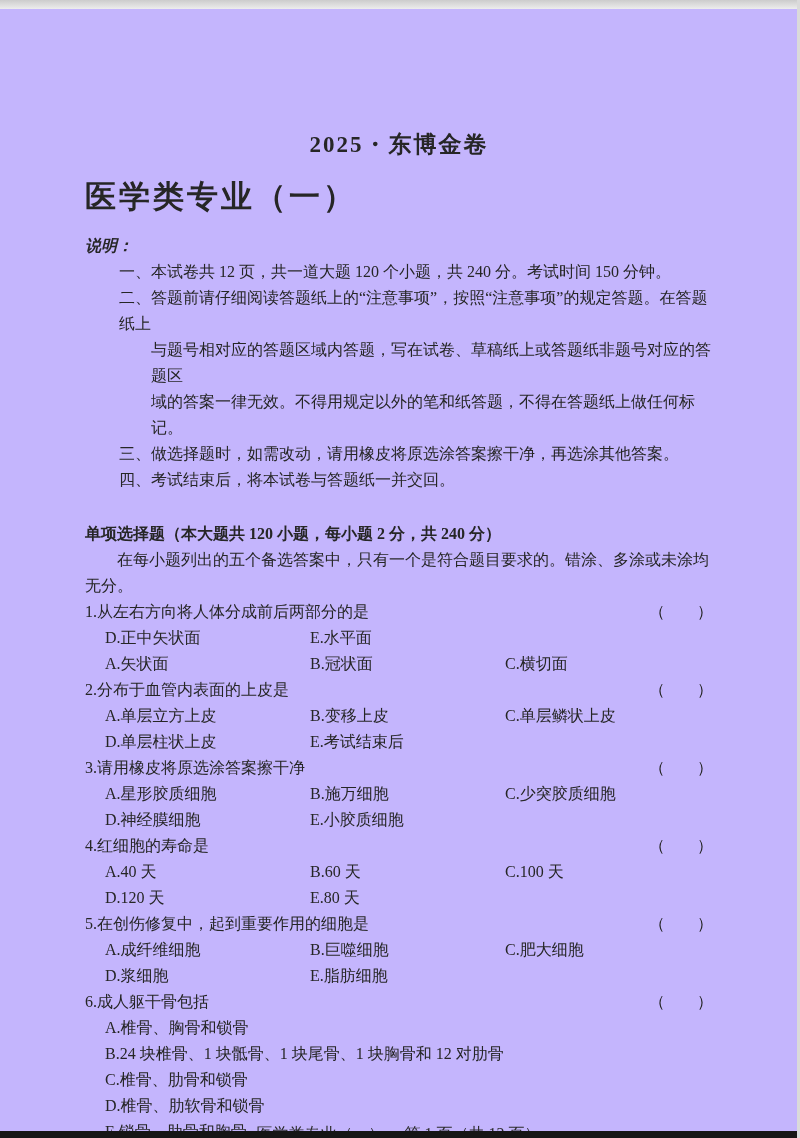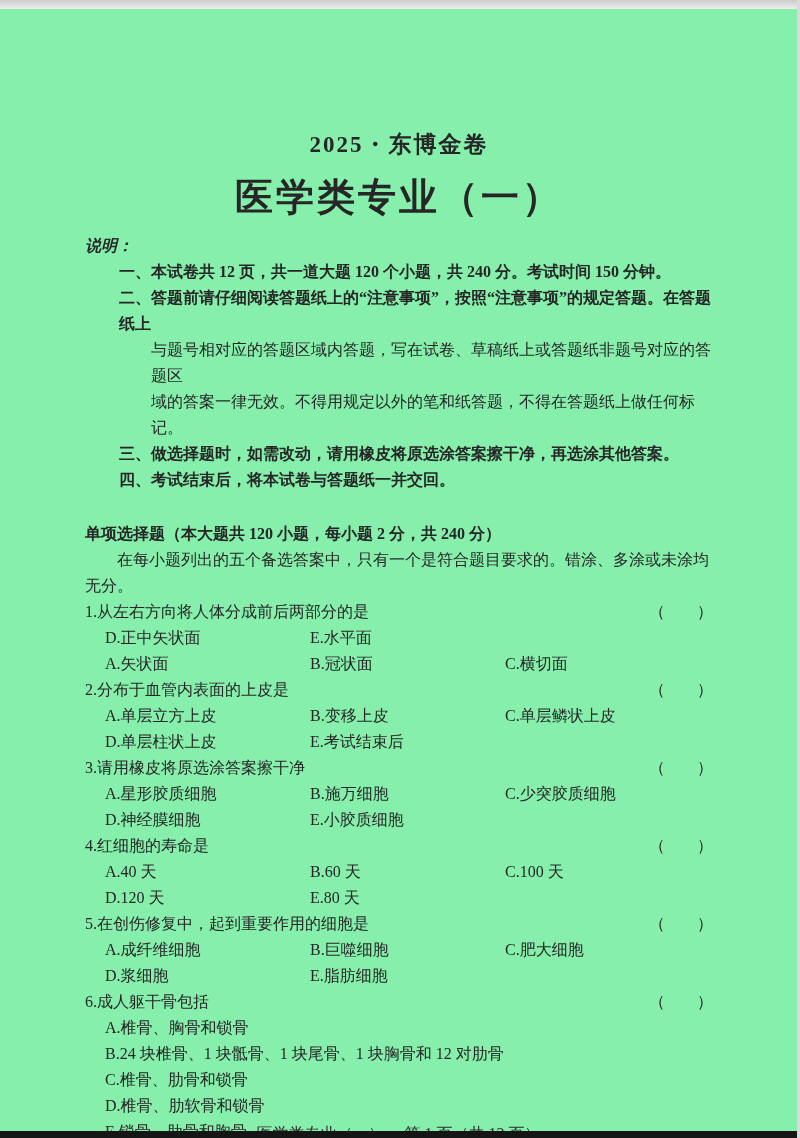--- a/index.html
+++ b/index.html
@@ -1,20 +1,20 @@
 <!DOCTYPE html>
 <html><head>
 <meta charset="utf-8">
 <style>
   html, body { margin: 0; padding: 0; background: #ffffff; }
   .page {
     position: relative;
     width: 800px;
     height: 1138px;
-    background: #86efac;
+    background: #c4b5fd;
     color: #262626;
     font-family: "Liberation Serif", "DejaVu Serif", serif;
     overflow: hidden;
     box-sizing: border-box;
     border-right: 3px solid #dadada;
   }
   .top-edge {
     position: absolute; top: 0; left: 0; right: 0; height: 9px;
     background: linear-gradient(#cccccc, #ededed);
   }
@@ -32,34 +32,33 @@
   .exam-series {
     margin: 0;
     font-size: 23px;
     font-weight: bold;
     text-align: center;
     line-height: 34px;
     letter-spacing: 2px;
   }
   .paper-title {
     margin: 12px 0 0 0;
-    font-size: 38px;
-    font-weight: bold;
-    text-align: center;
+    font-size: 31px;
+    font-weight: bold;
     line-height: 46px;
     letter-spacing: 3px;
   }
   .notes-label {
     margin-top: 12px;
     font-weight: bold;
     line-height: 27px;
     font-style: italic;
   }
   .note-line { line-height: 26px; }
-  .note-line.indent-1 { padding-left: 34px; font-weight: bold; }
+  .note-line.indent-1 { padding-left: 34px; }
   .note-line.indent-2 { padding-left: 66px; }
   .section-title {
     margin-top: 28px;
     font-weight: bold;
     line-height: 26px;
   }
   .intro-line { line-height: 26px; }
   .intro-line.para { text-indent: 32px; }
   .q-block { margin: 0; }
   .q-line { display: flex; line-height: 26px; }

